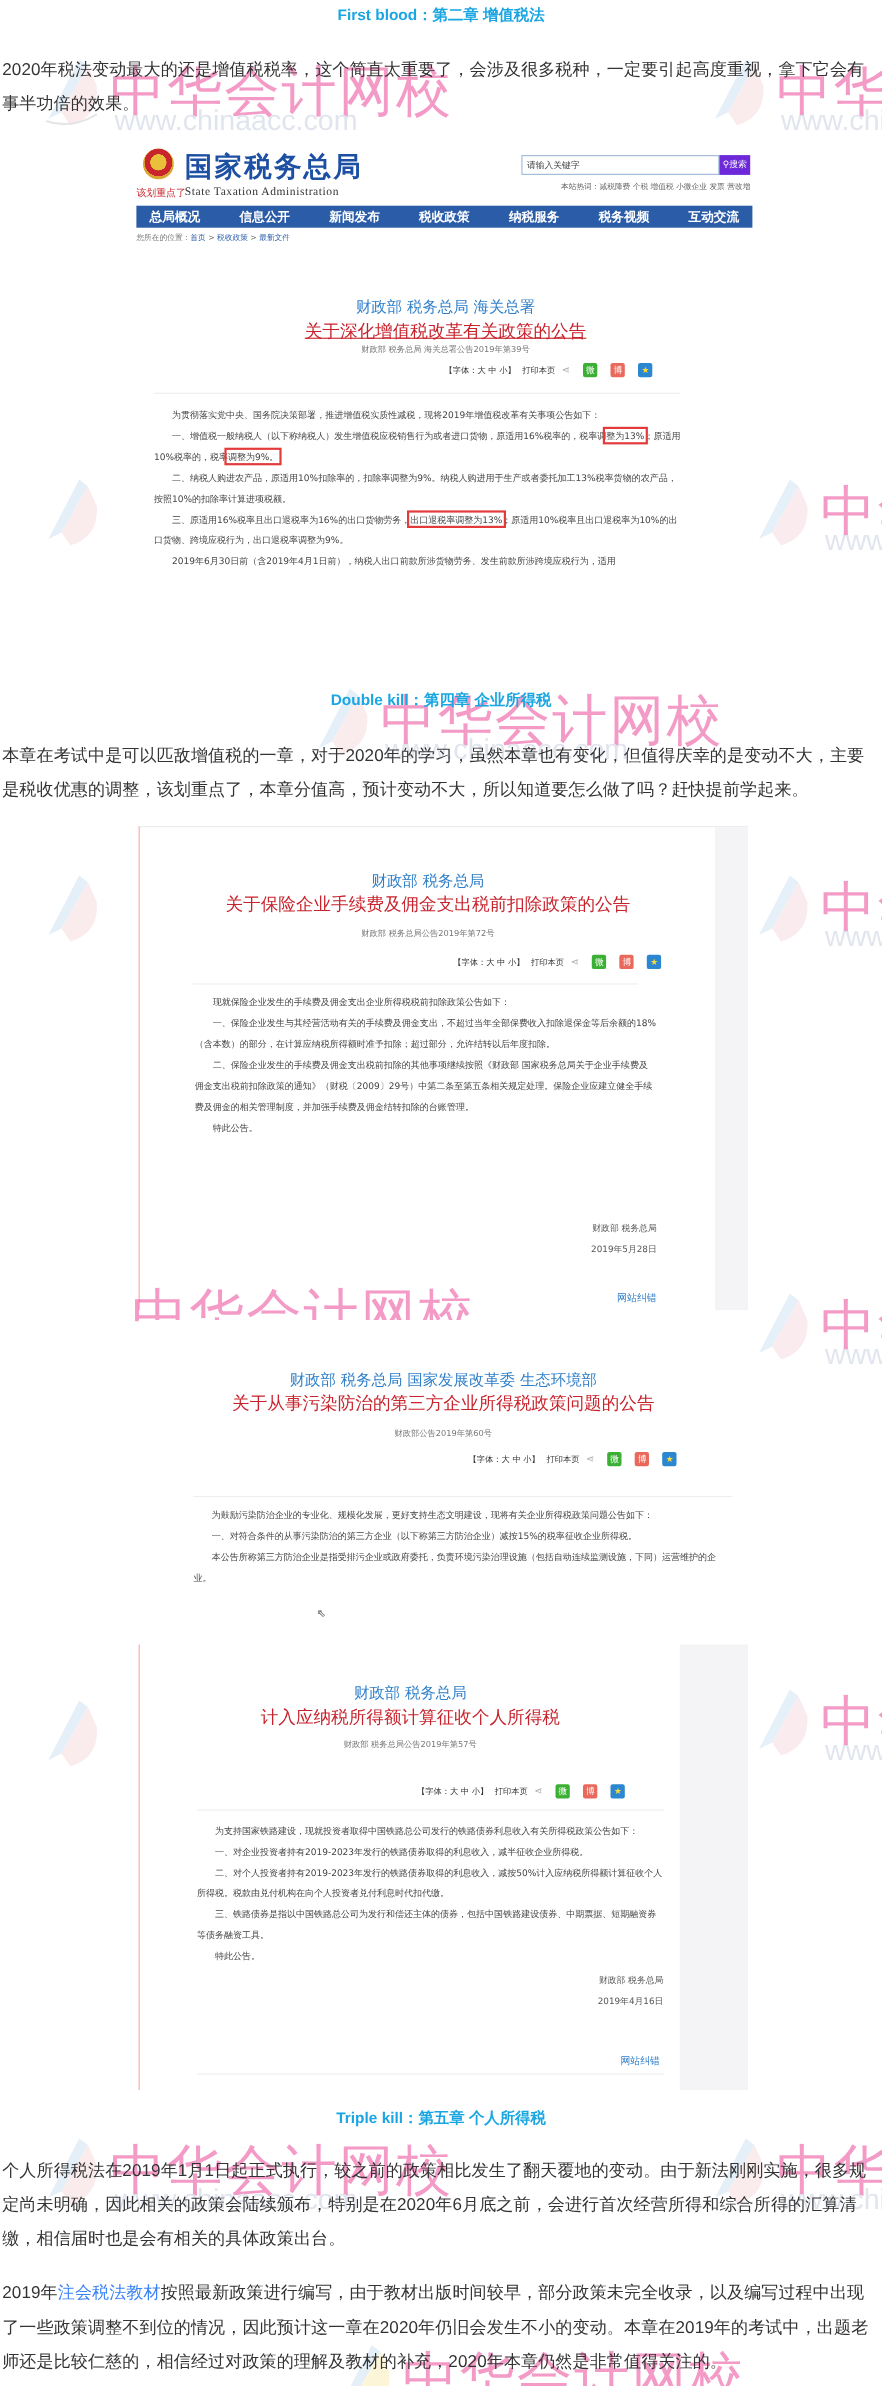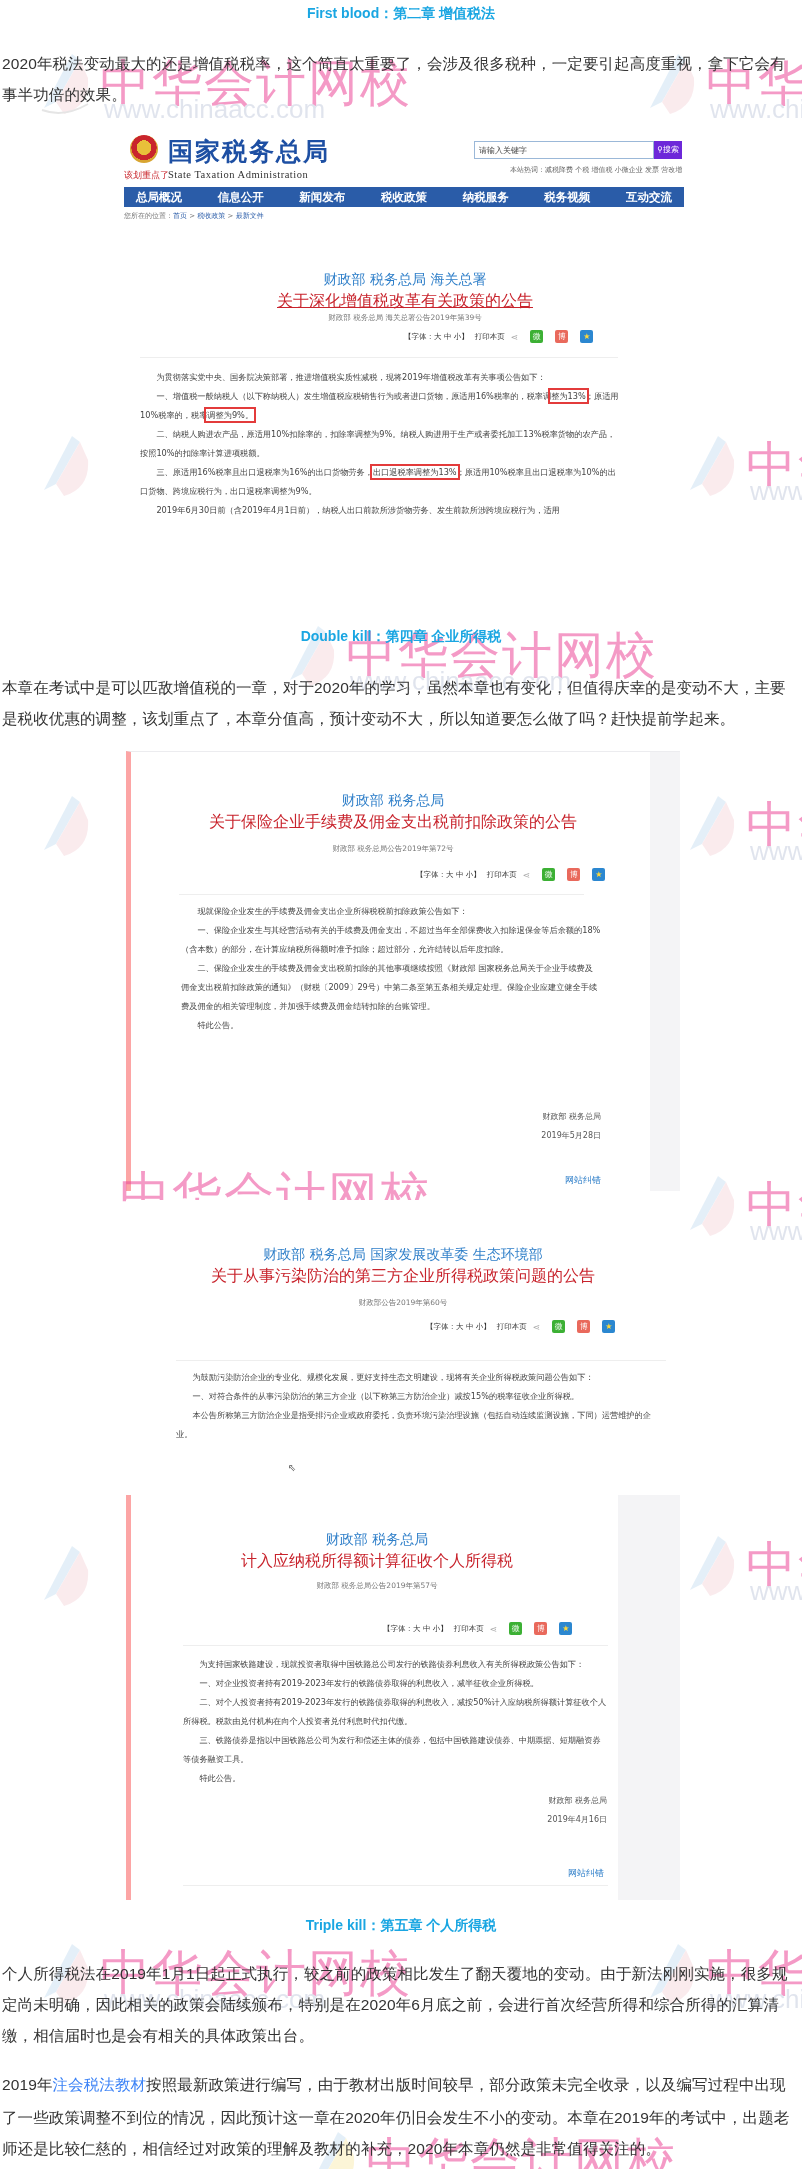--- a/index.html
+++ b/index.html
@@ -12,21 +12,21 @@
   .para a { color: #3b82f6; text-decoration: none; font-family: Liberation Mono, monospace; }
 
   
   .wm { position: absolute; pointer-events: none; opacity: 0.55; }
   .wm .wm-logo { position: absolute; left: 0; top: 0; width: 60px; height: 70px; }
   .wm .wm-cn { position: absolute; left: 66px; top: 2px; font-size: 50px; color: #ec4899; font-family: "DejaVu Sans", sans-serif; white-space: nowrap; letter-spacing: 2px; }
   .wm .wm-url { position: absolute; left: 70px; top: 46px; font-size: 26px; color: #c8cfe0; font-family: "Liberation Sans", sans-serif; white-space: nowrap; text-align: center; }
 
   
   .shot { position: absolute; background: #fff; }
-  .shot-frame { border-left: 5px solid #fca5a5; border-top: 1px solid #ececef; }
+  .shot-frame { border-left: 1px solid #fca5a5; border-top: 1px solid #ececef; }
   .shot-side { position: absolute; top: 0; right: 0; width: 30px; height: 100%; background: #f4f4f6; }
 
   
   .sta-header { position: absolute; left: 0; top: 0; width: 560px; height: 72px; }
   .emblem { position: absolute; left: 6px; top: 10px; width: 28px; height: 32px; }
   .emblem .e-outer { position: absolute; left: 0; top: 0; width: 28px; height: 28px; border-radius: 50%; background: radial-gradient(circle at 50% 45%, #e8c03a 0 35%, #c9252c 36% 60%, #d8a531 61% 100%); }
   .china-tax { position: absolute; left: 0px; top: 44px; font-size: 9px; color: #c9252c; font-family: "DejaVu Serif", serif; }
   .sta-cn { position: absolute; left: 44px; top: 10px; font-size: 25px; font-weight: bold; color: #1d4fa3; letter-spacing: 2px; font-family: "DejaVu Sans", sans-serif; }
   .sta-en { position: absolute; left: 44px; top: 44px; font-size: 10.5px; color: #333; font-family: "Liberation Serif", serif; letter-spacing: 0.5px; }
   .search-box { position: absolute; left: 350px; top: 16px; width: 180px; height: 18px; border: 1px solid #9bb8d8; background: #fff; font-size: 8px; color: #444; padding: 3px 4px; }

